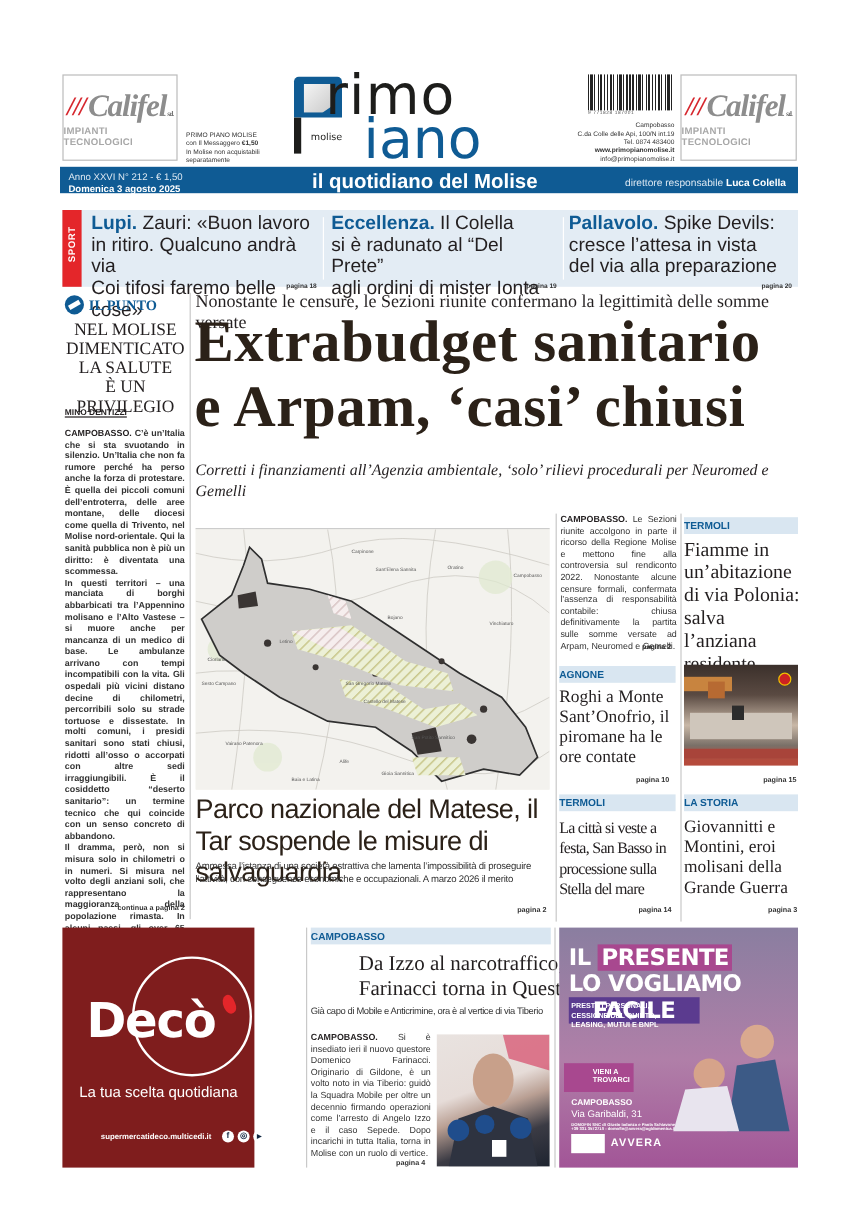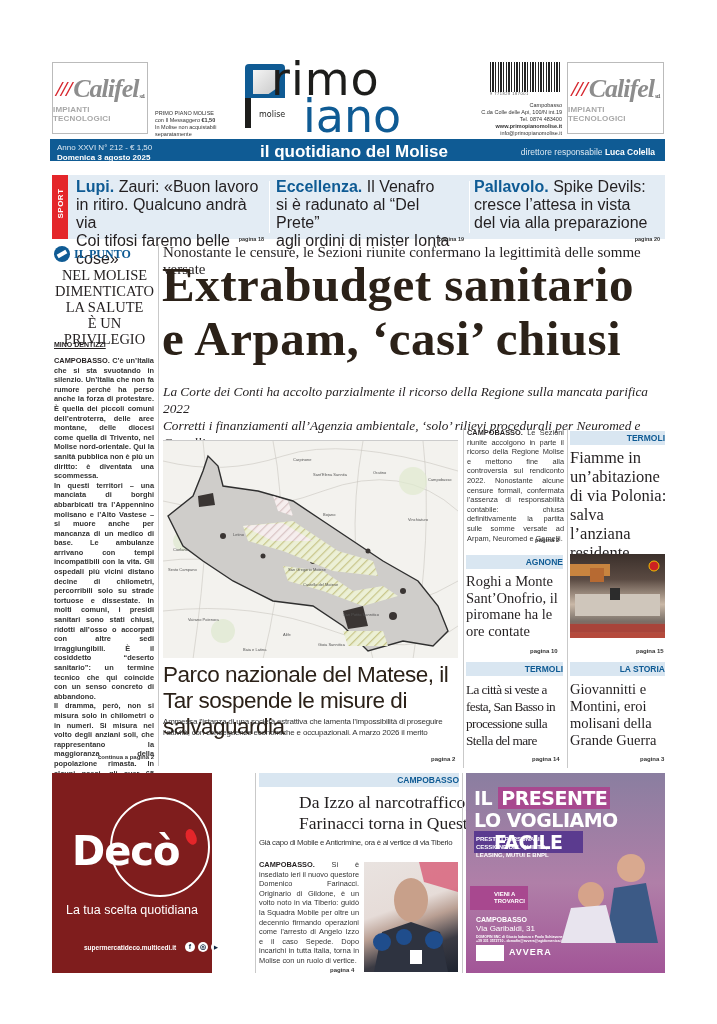--- a/index.html
+++ b/index.html
@@ -64,21 +64,21 @@
   .kicker { position:absolute; left:163px; top:244px; width:502px; font-family:"Liberation Serif", serif; font-size:15px; color:#231f20; }
   .headline { position:absolute; left:162px; top:258px; width:505px; font-family:"Liberation Serif", serif; font-weight:bold; font-size:49px; line-height:54px; color:#2b2118; letter-spacing:0.5px; }
   .deck { position:absolute; left:163px; top:383px; width:502px; font-family:"Liberation Serif", serif; font-style:italic; font-size:13.3px; line-height:17px; color:#231f20; }
 
   .map { position:absolute; left:163px; top:440px; width:295px; height:218px; background:#f1f0ec; overflow:hidden; border-top:1px solid #ccc; }
 
   .art-body { font-size:7.4px; line-height:9.6px; color:#333; text-align:justify; }
   .art-body b { color:#231f20; }
   .pg-small { position:absolute; font-size:6px; font-weight:bold; color:#333; }
 
-  .sec-tag { position:absolute; height:14px; background:#d9e6f1; color:#0f5b94; font-size:8.5px; font-weight:bold; text-align:right; line-height:14px; }
+  .sec-tag { position:absolute; height:14px; background:#d9e6f1; color:#0f5b94; font-size:8.5px; font-weight:bold; text-align:left; line-height:14px; }
 
   .serif-h { position:absolute; font-family:"Liberation Serif", serif; color:#231f20; }
 
   .parco-title { position:absolute; left:163px; top:662px; width:300px; font-size:22.5px; line-height:26px; color:#2b2118; letter-spacing:-0.5px; }
   .parco-sub { position:absolute; left:163px; top:716px; width:300px; font-size:8px; line-height:11px; color:#333; letter-spacing:-0.2px; }
 
   .photo-fire { position:absolute; left:570px; top:554px; width:95px; height:84px; background:linear-gradient(180deg,#3b302b 0%,#5a4a42 30%,#c9b8a7 60%,#7a7068 80%,#b54a3c 95%); overflow:hidden; }
 
   
   .deco { position:absolute; left:52px; top:773px; width:160px; height:200px; background:#7f1d1d; }
@@ -166,21 +166,21 @@
 
   <div class="sport-item" style="left:24px;width:190px;">
     <b>Lupi.</b><span> Zauri: «Buon lavoro</span><br>
     <span>in ritiro. Qualcuno andrà via</span><br>
     <span>Coi tifosi faremo belle cose»</span>
     <div class="pg">pagina 18</div>
   </div>
   <div class="sport-div" style="left:217px;"></div>
 
   <div class="sport-item" style="left:224px;width:190px;">
-    <b>Eccellenza.</b><span> Il Venafro</span><br>
+    <b>Eccellenza.</b><span> Il Colella</span><br>
     <span>si è radunato al “Del Prete”</span><br>
     <span>agli ordini di mister Ionta</span>
     <div class="pg">pagina 19</div>
   </div>
   <div class="sport-div" style="left:417px;"></div>
 
   <div class="sport-item" style="left:422px;width:188px;">
     <b>Pallavolo.</b><span> Spike Devils:</span><br>
     <span>cresce l’attesa in vista</span><br>
     <span>del via alla preparazione</span>
@@ -208,21 +208,20 @@
 <div class="continua">continua a pagina 2</div>
 
 <div class="vrule" style="left:158px;top:244px;width:1px;height:522px;"></div>
 
 <div class="kicker">Nonostante le censure, le Sezioni riunite confermano la legittimità delle somme versate</div>
 <div class="headline">
   <div>Extrabudget sanitario</div>
   <div>e Arpam, ‘casi’ chiusi</div>
 </div>
 <div class="deck">
-  <div>La Corte dei Conti ha accolto parzialmente il ricorso della Regione sulla mancata parifica 2022</div>
   <div>Corretti i finanziamenti all’Agenzia ambientale, ‘solo’ rilievi procedurali per Neuromed e Gemelli</div>
 </div>
 
 <div class="map">
   <svg width="295" height="218" viewBox="0 0 295 218">
     <rect width="295" height="218" fill="#f3f2ee"></rect>
     <g stroke="#c9c6bf" stroke-width="0.6" fill="none">
       <path d="M0 20 Q60 35 120 15 T295 30"></path>
       <path d="M0 60 Q80 80 160 50 T295 70"></path>
       <path d="M0 120 Q70 110 140 150 T295 140"></path>

